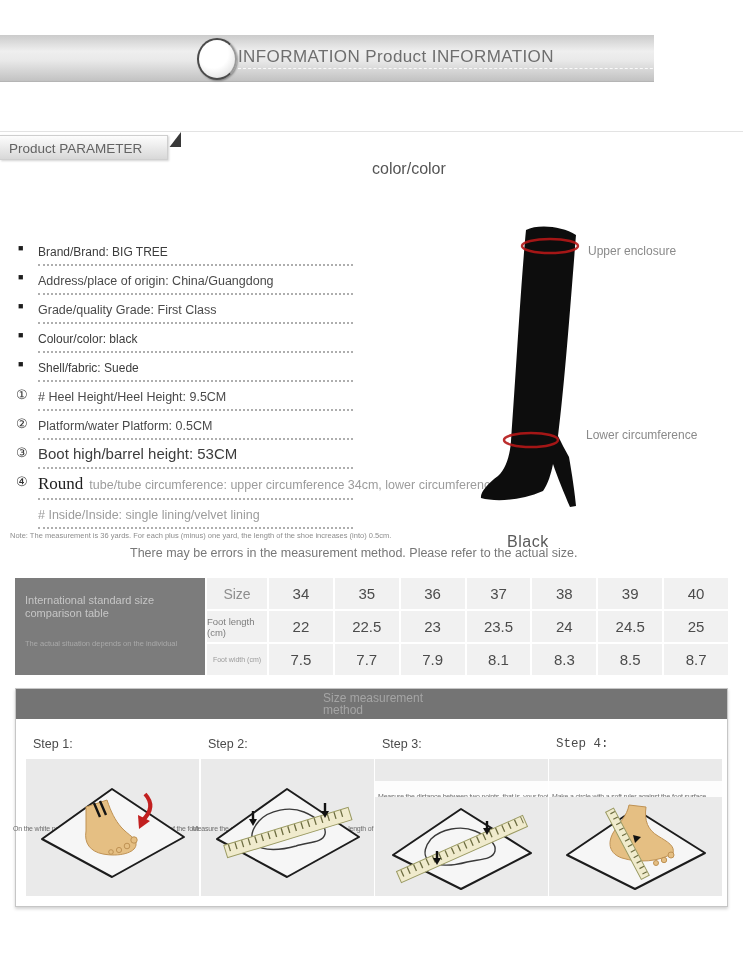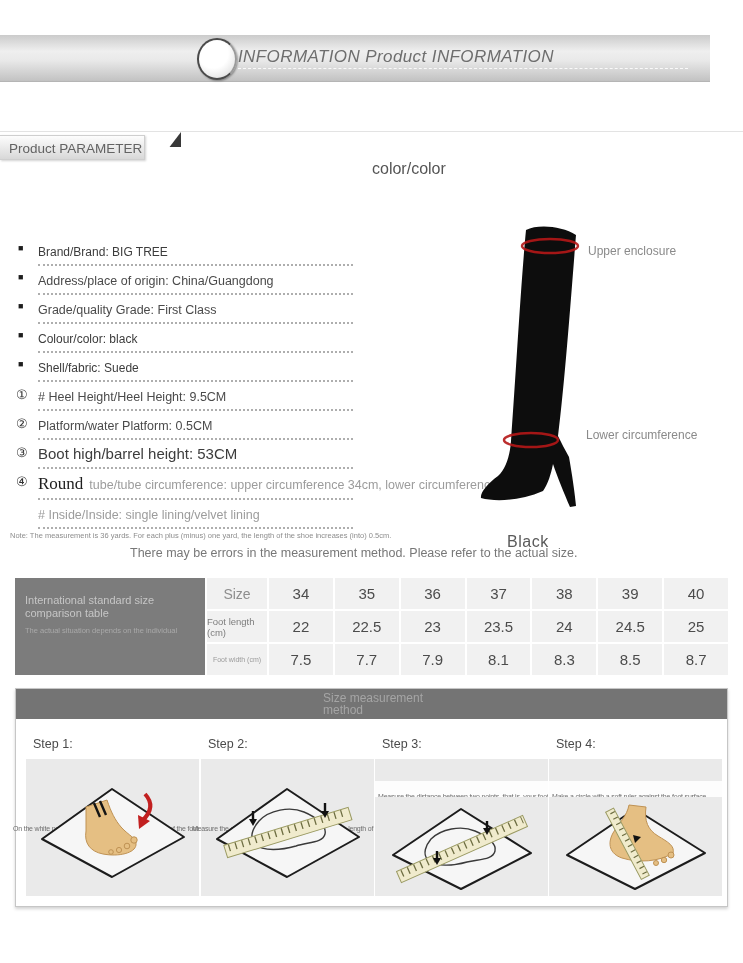--- a/index.html
+++ b/index.html
@@ -1,32 +1,32 @@
 <!DOCTYPE html>
 <html><head>
 <meta charset="utf-8">
 <style>
   html,body{margin:0;padding:0;background:#fff;}
   .page{position:relative;width:743px;height:963px;background:#fff;overflow:hidden;
         font-family:"Liberation Sans",sans-serif;color:#444;}
 
   
-  .banner{position:absolute;left:0;top:35px;width:710px;height:46px;
+  .banner{position:absolute;left:0;top:35px;width:654px;height:46px;
           background:linear-gradient(180deg,#cbcbcb 0%,#efefef 35%,#e9e9e9 55%,#c2c2c2 100%);
-          border-bottom:1px solid #b5b5b5;font-style:italic;}
+          border-bottom:1px solid #b5b5b5;}
   .banner-title{position:absolute;left:238px;top:12px;font-size:17px;color:#6e6e6e;letter-spacing:.4px;}
   .banner-dash{position:absolute;left:238px;top:33px;width:450px;border-bottom:1px dashed rgba(255,255,255,.85);}
   .banner-oval{position:absolute;left:197px;top:3px;width:36px;height:38px;border-radius:50%;
                background:radial-gradient(circle at 40% 35%,#ffffff 45%,#ececec 70%,#c9c9c9 100%);
                border:2px solid #4a4a4a;border-right-color:#9a9a9a;box-shadow:1px 1px 2px rgba(0,0,0,.35);}
 
   .hr-line{position:absolute;left:0;top:131px;width:743px;border-top:1px solid #e3e3e3;}
 
   
-  .param-label{position:absolute;left:0;top:135px;width:145px;height:25px;
+  .param-label{position:absolute;left:0;top:135px;width:168px;height:25px;
                background:linear-gradient(180deg,#fdfdfd,#d8d8d8);
                border:1px solid #cfcfcf;border-left:none;box-shadow:1px 1px 2px rgba(0,0,0,.18);
                font-size:13.5px;color:#636363;line-height:25px;padding-left:9px;box-sizing:border-box;}
   .param-flag{position:absolute;left:168px;top:132px;width:13px;height:15px;background:#383838;
               clip-path:polygon(12% 100%,100% 0,100% 100%);}
 
   .color-heading{position:absolute;left:372px;top:160px;font-size:16px;color:#555;}
 
   
   .specs{position:absolute;left:18px;top:242px;width:620px;}
@@ -48,36 +48,36 @@
   .boot-wrap{position:absolute;left:468px;top:222px;width:120px;height:292px;}
   .label-upper{position:absolute;left:588px;top:244px;font-size:12px;color:#8a8a8a;}
   .label-lower{position:absolute;left:586px;top:428px;font-size:12px;color:#8a8a8a;}
   .boot-color{position:absolute;left:507px;top:514px;font-size:16px;color:#5a5a5a;letter-spacing:.5px;margin-top:19px;}
 
   
   .size-table{position:absolute;left:15px;top:578px;width:713px;display:grid;
               grid-template-columns:190px 60px repeat(7,1fr);grid-auto-rows:31px;gap:2px;background:#fff;}
   .tbl-left{grid-row:1/4;grid-column:1;background:#7c7c7c;padding:16px 12px 0 10px;box-sizing:border-box;}
   .tbl-left .t1{font-size:11px;color:#c6c6c6;line-height:13px;}
-  .tbl-left .t2{font-size:7.5px;color:#a9a9a9;margin-top:6px;}
+  .tbl-left .t2{font-size:7.5px;color:#a9a9a9;margin-top:19px;}
   .cell{background:#f1f1f1;display:flex;align-items:center;justify-content:center;
         font-size:15px;color:#4c4c4c;}
   .cell.hdr{font-size:14px;color:#8e8e8e;}
   .cell.rlabel1{font-size:9.5px;color:#7d7d7d;}
   .cell.rlabel2{font-size:7px;color:#9b9b9b;}
 
   
   .measure-box{position:absolute;left:15px;top:688px;width:711px;height:217px;background:#fff;
                border:1px solid #c6c6c6;box-shadow:0 2px 3px rgba(0,0,0,.18);}
   .m-header{position:absolute;left:0;top:0;width:100%;height:30px;background:#747474;}
   .m-header-text{position:absolute;left:307px;top:3px;font-size:12px;color:#a5a5a5;line-height:12px;}
   .step-label{position:absolute;top:48px;font-size:12.5px;color:#4a4a4a;text-align:center;}
   .panel{position:absolute;top:70px;width:173px;height:137px;background:#eaeaea;}
   .p1{left:10px;}.p2{left:185px;}.p3{left:359px;}.p4{left:533px;}
-  .sl1{left:17px;}.sl2{left:192px;}.sl3{left:366px;}.sl4{left:540px;}
+  .sl1{left:17px;}.sl2{left:192px;}.sl3{left:366px;}.sl4{left:540px;font-family:Liberation Mono, monospace;}
   .desc{font-size:7px;color:#6f6f6f;white-space:nowrap;letter-spacing:-.2px;
         transform:scaleX(.75);transform-origin:left top;}
   .desc-band{position:absolute;left:0;top:22px;width:100%;height:16px;background:#fdfdfd;
              overflow:hidden;padding:4px 0 0 3px;box-sizing:border-box;}
   .desc-float{position:absolute;top:58px;overflow:hidden;}
   .d1{left:-13px;width:186px;}
   .d2{left:-9px;width:182px;}
   .illus{position:absolute;left:0px;}
   .il-low{top:40px;}
   .il-mid{top:18px;}

